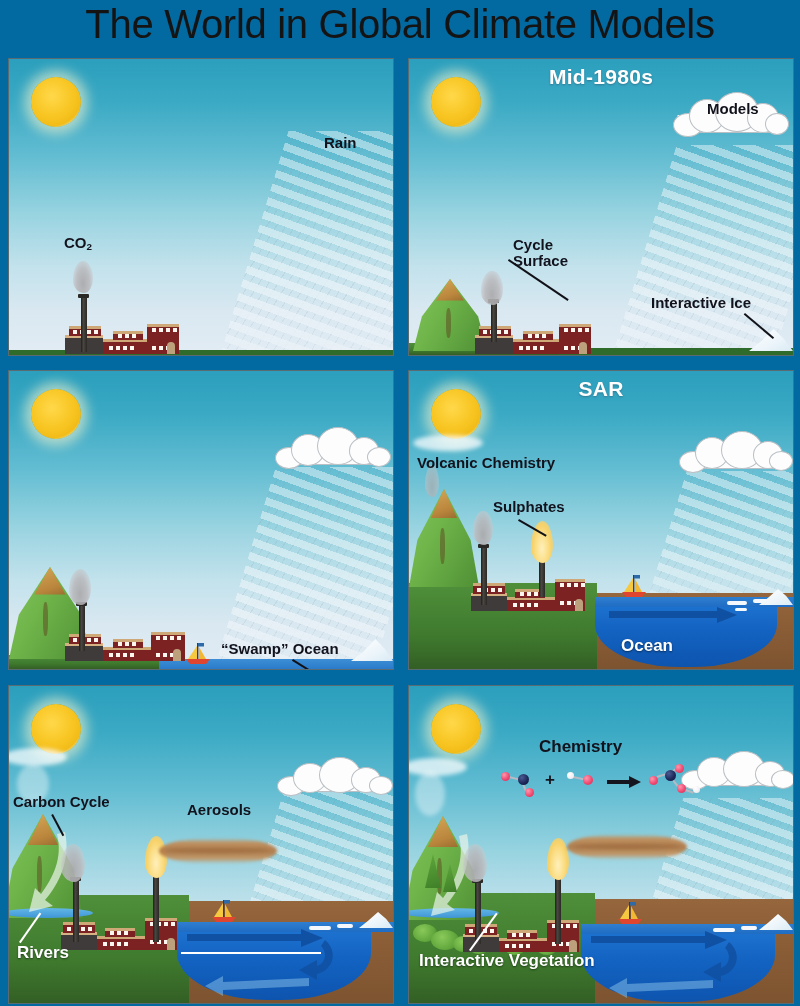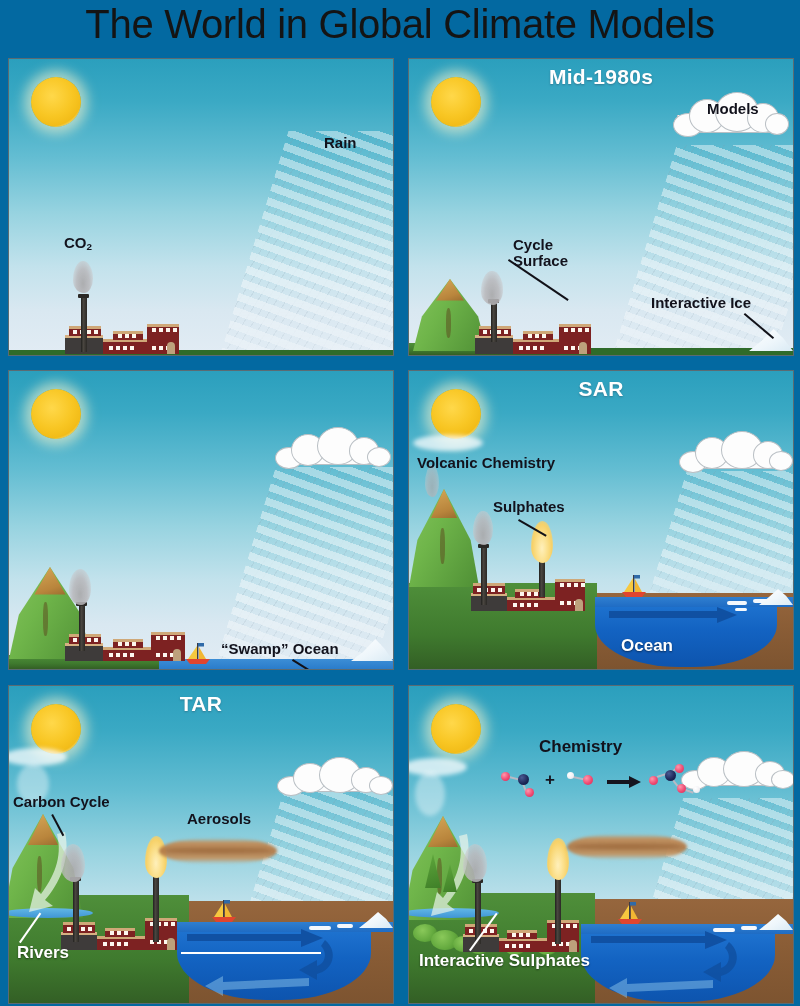--- a/index.html
+++ b/index.html
@@ -758,27 +758,26 @@
             <path d="M1 17 L25 17 L21 22 L5 22 Z" fill="#e0452f"></path>
           </svg>
         </div>
 
         <div class="lbl dark two" style="left:4px; top:108px;">
           <span>Carbon</span>
           <span>Cycle</span>
         </div>
         <div class="leader thick" style="left:44px; top:128px; width:24px; transform:rotate(62deg);"></div>
 
-        <div class="lbl dark" style="left:178px; top:125px;">Aerosols</div>
+        <div class="lbl dark" style="left:178px; top:116px;">Aerosols</div>
 
         <div class="lbl white" style="left:8px; top:258px; font-size:17px;">Rivers</div>
         <div class="leader white" style="left:10px; top:256px; width:36px; transform:rotate(-55deg);"></div>
 
         <div class="leader white" style="left:172px; top:266px; width:140px;"></div>
-      <div class="caption">TAR</div>
         </div>
     </div>
 
     <div class="panel col-r row-3">
       <div class="scene">
         <div class="sky"></div>
         <div class="sun"></div>
         <div class="wisp" style="left:-6px; top:72px; width:64px; height:18px;"></div>
         <div class="wisp" style="left:6px; top:86px; width:30px; height:44px; opacity:.55;"></div>
 
@@ -915,19 +914,19 @@
           <div class="bond" style="left:172px; top:10px; width:14px; transform:rotate(52deg);"></div>
           <div class="bond" style="left:172px; top:10px; width:15px; transform:rotate(-42deg);"></div>
           <div class="bond" style="left:186px; top:24px; width:11px; transform:rotate(20deg);"></div>
           <div class="atom pink" style="left:152px; top:12px; width:9px; height:9px;"></div>
           <div class="atom pink" style="left:178px; top:0px;  width:9px; height:9px;"></div>
           <div class="atom navy" style="left:168px; top:6px;  width:11px; height:11px;"></div>
           <div class="atom pink" style="left:180px; top:20px; width:9px; height:9px;"></div>
           <div class="atom white" style="left:196px; top:22px; width:7px; height:7px;"></div>
         </div>
 
-        <div class="lbl white" style="left:10px; top:266px; font-size:17px;">Interactive Sulphates</div>
+        <div class="lbl white" style="left:10px; top:266px; font-size:17px;">Interactive Vegetation</div>
         <div class="leader white" style="left:60px; top:264px; width:46px; transform:rotate(-54deg);"></div>
         </div>
     </div>
 
   </div>
 </div>
 
 </body></html>

